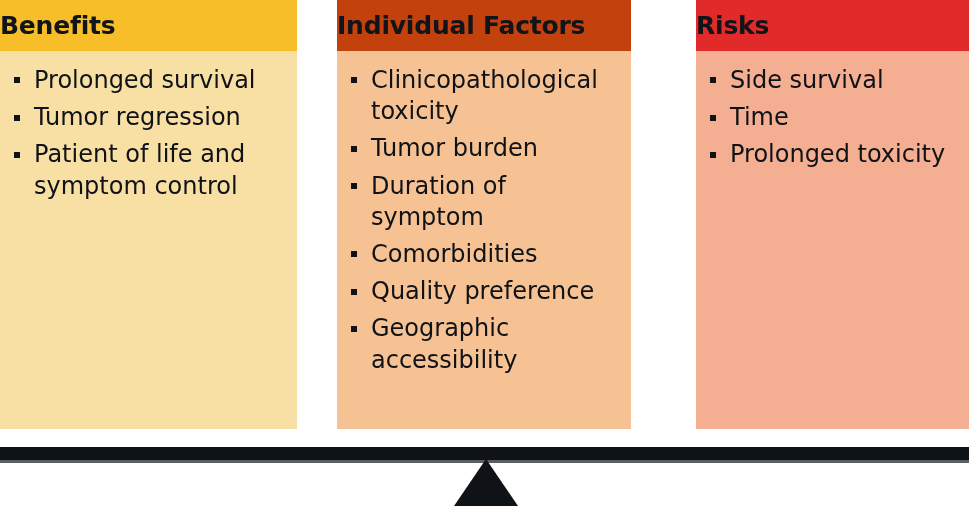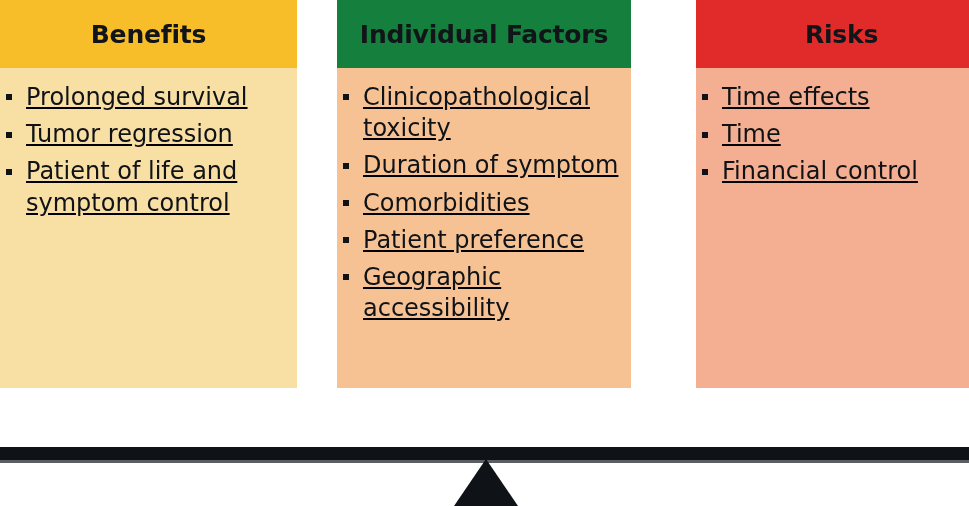--- a/index.html
+++ b/index.html
@@ -28,41 +28,39 @@
     position: absolute;
     top: 0;
     height: 438px;
     box-sizing: border-box;
   }
   .col-benefits   { left: 0px;   width: 297px; }
   .col-individual { left: 337px; width: 294px; }
   .col-risks      { left: 696px; width: 291px; }
 
   .column-header {
-    height: 68px;
+    height: 51px;
     display: flex;
     align-items: center;
-    justify-content: center;
     box-sizing: border-box;
   }
   .column-header-title {
     font-family: "DejaVu Sans", sans-serif;
     font-weight: bold;
     font-size: 25px;
     color: #111418;
     letter-spacing: -0.2px;
     line-height: 1;
     text-align: center;
   }
 
   .column-body {
-    height: 320px;
+    height: 378px;
     box-sizing: border-box;
-    padding: 14px 10px 10px 4px;
-    text-decoration: underline;
+    padding: 14px 10px 10px 12px;
   }
 
   .bullet-list {
     list-style: none;
     margin: 0;
     padding: 0;
   }
   .bullet-item {
     position: relative;
     padding-left: 22px;
@@ -78,21 +76,21 @@
     left: 2px;
     top: 0.52em;
     width: 6px;
     height: 6px;
     background: #0f1216;
   }
 
   
   .col-benefits   .column-header { background: #F8BE2A; }
   .col-benefits   .column-body   { background: #F8DFA4; }
-  .col-individual .column-header { background: #15803d; }
+  .col-individual .column-header { background: #c2410c; }
   .col-individual .column-body   { background: #F6C293; }
   .col-risks      .column-header { background: #E12B2B; }
   .col-risks      .column-body   { background: #F4AE92; }
 
   
   .balance-beam {
     position: absolute;
     left: 0;
     top: 447px;
     width: 969px;
@@ -150,58 +148,59 @@
       <div class="column-header-title">Individual Factors</div>
     </div>
     <div class="column-body">
       <ul class="bullet-list">
         <li class="bullet-item">
           <span class="bullet-mark"></span>
           <span>Clinicopathological toxicity</span>
         </li>
         <li class="bullet-item">
           <span class="bullet-mark"></span>
+          <span>Tumor burden</span>
         </li>
         <li class="bullet-item">
           <span class="bullet-mark"></span>
           <span>Duration of symptom</span>
         </li>
         <li class="bullet-item">
           <span class="bullet-mark"></span>
           <span>Comorbidities</span>
         </li>
         <li class="bullet-item">
           <span class="bullet-mark"></span>
-          <span>Patient preference</span>
+          <span>Quality preference</span>
         </li>
         <li class="bullet-item">
           <span class="bullet-mark"></span>
           <span>Geographic accessibility</span>
         </li>
       </ul>
     </div>
   </div>
 
   <div class="column col-risks">
     <div class="column-header">
       <div class="column-header-title">Risks</div>
     </div>
     <div class="column-body">
       <ul class="bullet-list">
         <li class="bullet-item">
           <span class="bullet-mark"></span>
-          <span>Time effects</span>
+          <span>Side survival</span>
         </li>
         <li class="bullet-item">
           <span class="bullet-mark"></span>
           <span>Time</span>
         </li>
         <li class="bullet-item">
           <span class="bullet-mark"></span>
-          <span>Financial control</span>
+          <span>Prolonged toxicity</span>
         </li>
       </ul>
     </div>
   </div>
 
   <div class="balance-beam"></div>
   <div class="balance-beam-shadow"></div>
 
   <div class="fulcrum">
     <svg width="92" height="47" viewBox="0 0 92 47" xmlns="http://www.w3.org/2000/svg">

